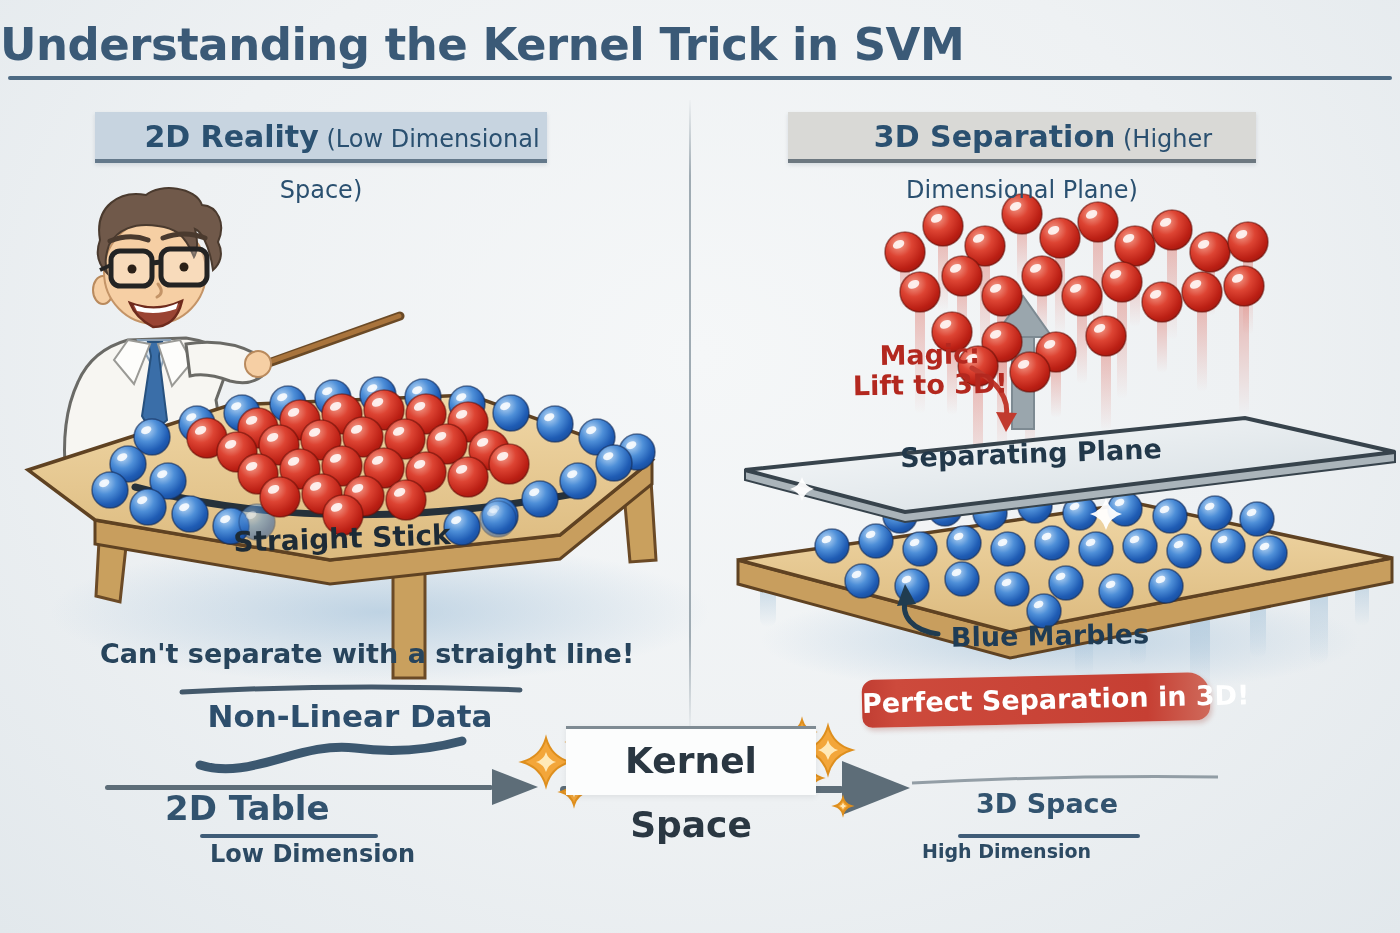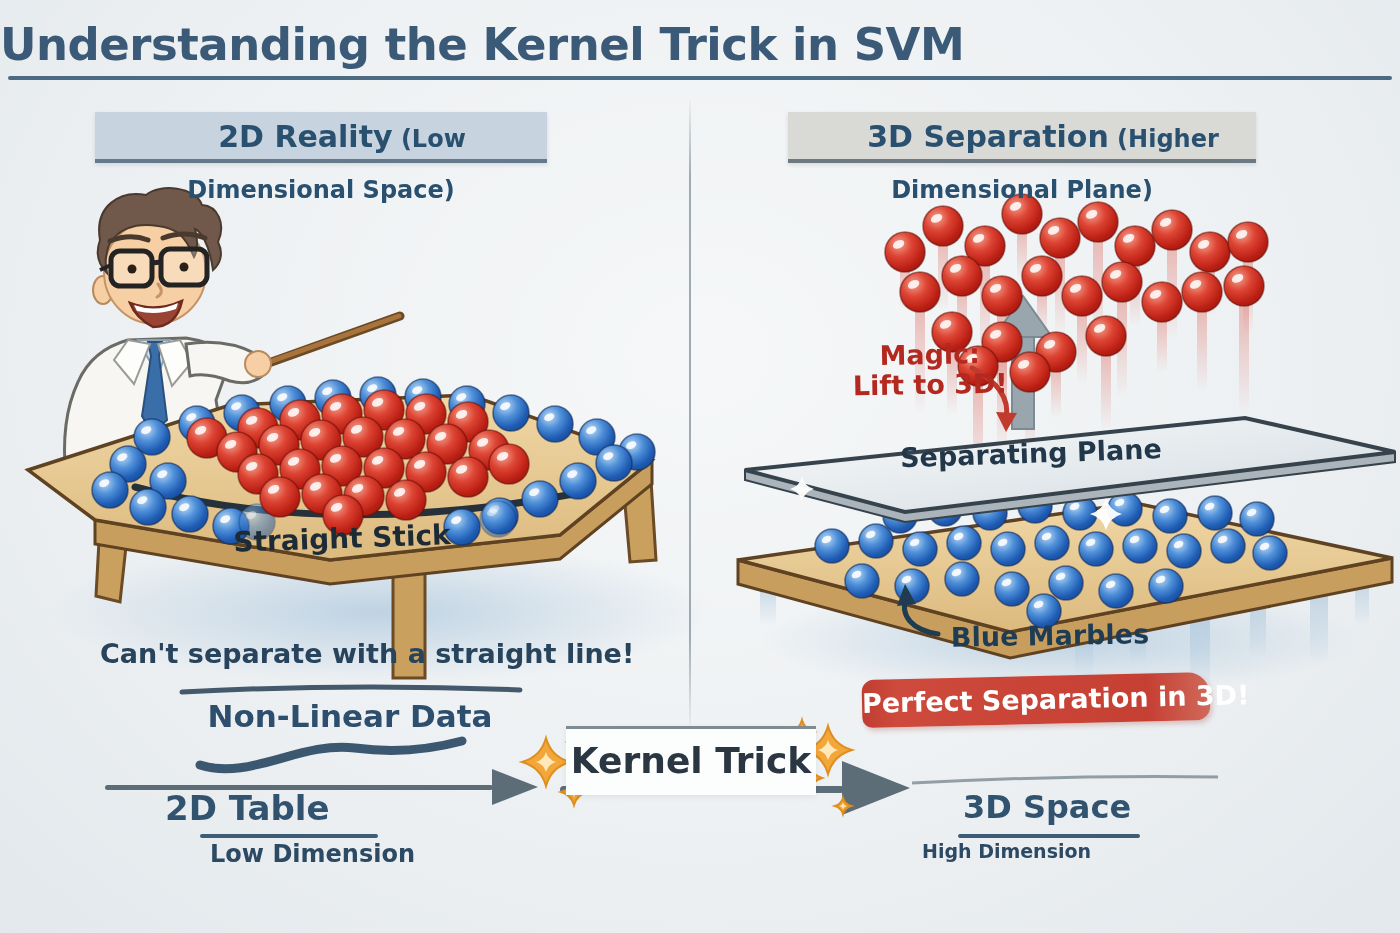--- a/index.html
+++ b/index.html
@@ -10,33 +10,33 @@
   }
   #art{position:absolute;left:0;top:0;}
   .txt{position:absolute;color:#2c4a63;font-weight:bold;white-space:nowrap;}
   #page-title{top:18px;left:0;width:1400px;text-align:left;font-size:45px;color:#3b5a77;letter-spacing:-0.5px;}
   #title-rule{position:absolute;top:76px;left:8px;width:1384px;height:4px;background:#4d6a83;border-radius:3px;}
   .hdr{position:absolute;top:112px;height:47px;line-height:49px;text-align:center;
        border-bottom:4px solid #64798b;box-shadow:0 2px 4px rgba(60,80,100,.15);}
   #hdr-left{left:95px;width:452px;background:#c7d4e0;}
   #hdr-right{left:788px;width:468px;background:#d9d9d6;border-bottom-color:#6d7880;}
   .hdr .big{font-size:30px;font-weight:bold;color:#2a5070;margin-left:42px;}
-  .hdr .small{font-size:24px;font-weight:700;color:#2a5070;}
+  .hdr .small{font-size:24px;font-weight:400;color:#2a5070;}
   #divider{position:absolute;left:689px;top:100px;width:2px;height:632px;
     background:linear-gradient(#eef1f3 0%, #9fabb3 12%, #9fabb3 85%, #eef1f3 100%);}
   #straight-stick-label{left:232px;top:522px;width:220px;text-align:center;font-size:28px;color:#1d2b36;transform:rotate(-2deg);}
   #cant-separate{left:100px;top:638px;width:500px;font-size:27px;color:#27445c;}
   #nonlinear-label{left:150px;top:698px;width:400px;text-align:center;font-size:31px;color:#2d4e6c;}
   #kernel-box{position:absolute;left:566px;top:726px;width:250px;height:66px;background:#fcfdfd;
     border-top:3px solid #7f8b93;box-shadow:0 2px 6px rgba(0,0,0,.07);}
   #kernel-label{width:100%;text-align:center;line-height:64px;font-size:36px;font-weight:bold;color:#2a3742;position:absolute;left:0;top:0;}
   #footer-left-title{left:165px;top:788px;width:250px;text-align:left;font-size:34px;color:#32536f;}
   #footer-left-rule{position:absolute;left:200px;top:834px;width:178px;height:4px;background:#3f5c77;border-radius:3px;}
   #footer-left-sub{left:165px;top:840px;width:250px;text-align:right;font-size:24px;color:#2c4a63;}
-  #footer-right-title{left:922px;top:788px;width:250px;text-align:center;font-size:32px;color:#32536f;}
+  #footer-right-title{left:922px;top:788px;width:250px;text-align:center;font-size:27px;color:#32536f;}
   #footer-right-rule{position:absolute;left:958px;top:834px;width:182px;height:4px;background:#3f5c77;border-radius:3px;}
   #footer-right-sub{left:922px;top:840px;width:250px;text-align:left;font-size:19px;color:#2c4a63;}
   #magic-label{left:850px;top:340px;width:160px;text-align:center;font-size:27px;line-height:1.1;color:#b3281f;transform:rotate(-1deg);}
   #plane-label{left:900px;top:438px;width:250px;text-align:center;font-size:27px;color:#22384a;transform:rotate(-2deg);}
   #blue-marbles-label{left:930px;top:620px;width:240px;text-align:center;font-size:27px;color:#1f3c55;transform:rotate(-1deg);}
   #perfect-banner{position:absolute;left:862px;top:676px;width:348px;height:48px;
     background:linear-gradient(90deg,#c03d32 0%,#cd4a3c 10%,#c63f33 82%,#cf6a5b 100%);
     border-radius:12px 22px 14px 10px;transform:rotate(-1.3deg);
     box-shadow:2px 3px 5px rgba(150,50,40,.25);}
   #perfect-banner .txt{position:absolute;left:0;top:0;width:100%;text-align:center;line-height:48px;font-size:27px;color:#ffffff;}
@@ -437,21 +437,21 @@
   <div class="hdr" id="hdr-left"><span class="big">2D Reality</span><span class="small"> (Low Dimensional Space)</span></div>
   <div class="hdr" id="hdr-right"><span class="big">3D Separation</span><span class="small"> (Higher Dimensional Plane)</span></div>
 
   <div id="divider"></div>
 
   <div class="txt" id="straight-stick-label">Straight Stick</div>
   <div class="txt" id="cant-separate">Can't separate with a straight line!</div>
   <div class="txt" id="nonlinear-label">Non-Linear Data</div>
 
   <div id="kernel-box">
-    <div id="kernel-label">Kernel Trick</div>
+    <div id="kernel-label">Kernel Space</div>
   </div>
 
   <div class="txt" id="footer-left-title">2D Table</div>
   <div id="footer-left-rule"></div>
   <div class="txt" id="footer-left-sub">Low Dimension</div>
 
   <div class="txt" id="footer-right-title">3D Space</div>
   <div id="footer-right-rule"></div>
   <div class="txt" id="footer-right-sub">High Dimension</div>
 

